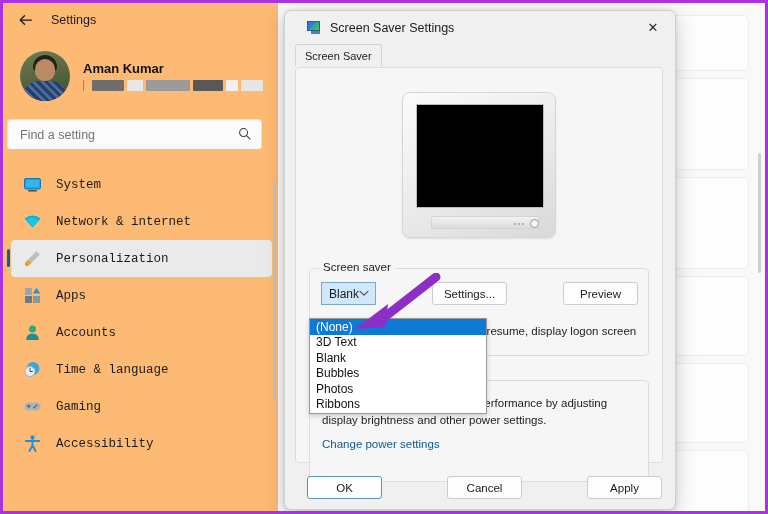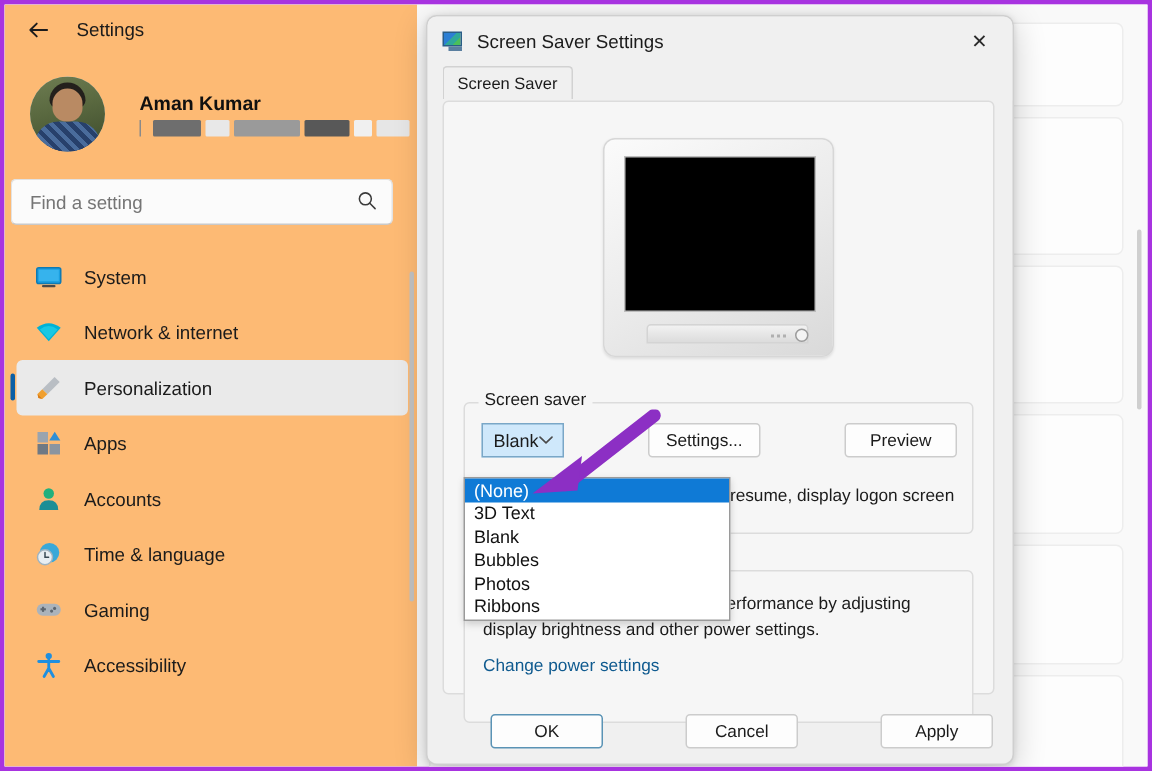--- a/index.html
+++ b/index.html
@@ -66,21 +66,21 @@
   .avatar .av-face {
     position: absolute; left: 15px; top: 8px;
     width: 20px; height: 22px; border-radius: 10px 10px 9px 9px;
     background: #b98a63;
   }
   .avatar .av-body {
     position: absolute; left: 3px; top: 30px;
     width: 44px; height: 22px; border-radius: 16px 16px 0 0;
     background: repeating-linear-gradient(45deg,#27406b 0 3px,#4a6c9c 3px 6px);
   }
-  .acct-text { display: flex; flex-direction: column; gap: 4px; margin-left: 10px; }
+  .acct-text { display: flex; flex-direction: column; gap: 4px; }
   .acct-name { font-size: 13px; font-weight: bold; color: #101010; }
   .acct-mail { display: flex; align-items: center; gap: 3px; height: 11px; }
   .acct-mail .ml { width: 1px; height: 11px; background: #8a8a8a; margin-right: 5px; }
   .blk { height: 11px; border-radius: 1px; }
 
   .search-wrap { padding: 4px 16px 0 4px; }
   .search-box {
     height: 31px; background: #fbfbfb;
     border: 1px solid #e2e2e2; border-bottom-color: #c9c9c9;
     border-radius: 4px;
@@ -92,20 +92,21 @@
     font-family: inherit; font-size: 12.5px; color: #5a5a5a;
     flex: 1; padding: 0;
   }
   .search-icon { color: #3b3b3b; font-size: 13px; line-height: 1; }
 
   .nav-list { padding: 16px 6px 0 8px; }
   .nav-item {
     height: 37px; display: flex; align-items: center;
     gap: 14px; padding-left: 12px; border-radius: 4px;
     position: relative;
+    font-family: Liberation Mono, monospace;
   }
   .nav-item.selected { background: #eaeaea; }
   .nav-item.selected::before {
     content: ""; position: absolute; left: -4px; top: 9px;
     width: 3px; height: 18px; border-radius: 2px; background: #0b5fa5;
   }
   .nav-label { font-size: 12.5px; color: #1b1b1b; }
   .nav-ico { width: 19px; height: 19px; flex: none; position: relative; }
 
   .sb-scroll {
@@ -131,21 +132,21 @@
     position: absolute; left: 281px; top: 7px;
     width: 392px; height: 500px;
     background: #f0f0f0;
     border: 1px solid #cfcfcf;
     border-radius: 7px;
     box-shadow: 0 5px 22px rgba(0,0,0,.20), 0 1px 4px rgba(0,0,0,.12);
     overflow: hidden;
   }
   .dlg-title {
     height: 33px; display: flex; align-items: center;
-    padding: 0 0 0 10px; background: #f0f0f0;
+    padding: 0 0 0 10px; background: #f0f0f0; margin-left: 12px;
   }
   .dlg-ico { width: 15px; height: 13px; flex: none; position: relative; margin-right: 8px; }
   .dlg-ico .scr {
     position: absolute; left: 0; top: 0; width: 13px; height: 10px;
     background: linear-gradient(135deg,#2c7fd4 0 45%, #2fa89a 45% 72%, #4bbf5a 72% 100%);
     border: 1px solid #2a5d86;
   }
   .dlg-ico .bas {
     position: absolute; left: 4px; top: 10px; width: 9px; height: 3px;
     background: #5a7fa0;
@@ -280,21 +281,21 @@
     padding-bottom: 1px;
   }
   .dd-item {
     height: 15.5px; display: flex; align-items: center;
     padding-left: 6px; font-size: 12px; color: #111;
   }
   .dd-item.sel { background: #0f7ad6; color: #ffffff; }
 
   .dlg-footer {
     position: absolute; right: 13px; bottom: 10px;
-    display: flex; gap: 8px;
+    display: flex; gap: 18px;
   }
   .btn-default { border: 1px solid #5a93b5; box-shadow: 0 0 0 1px #fdfdfd inset; }
 
   
   .arrow-anno {
     position: absolute; left: 330px; top: 270px;
     width: 110px; height: 62px; z-index: 60; pointer-events: none;
   }
 </style>
 </head>

